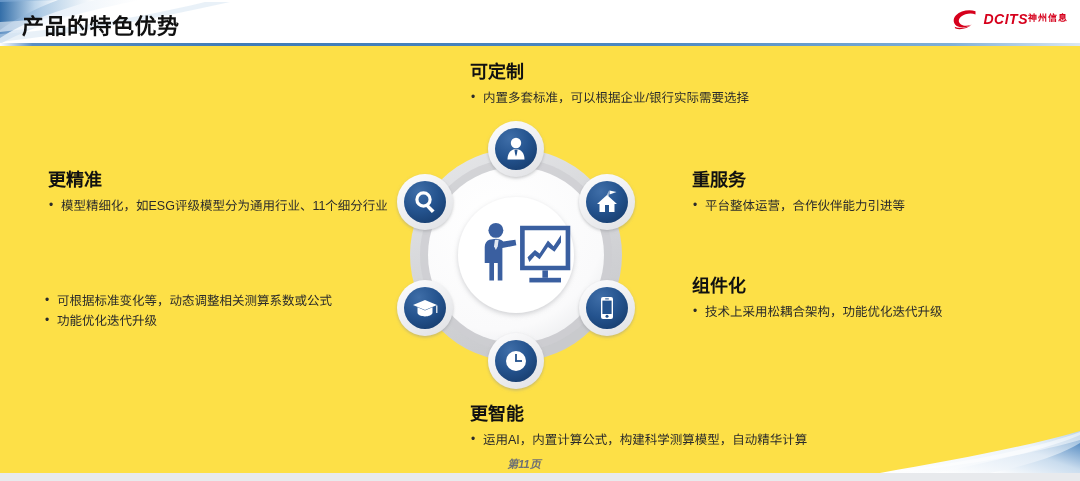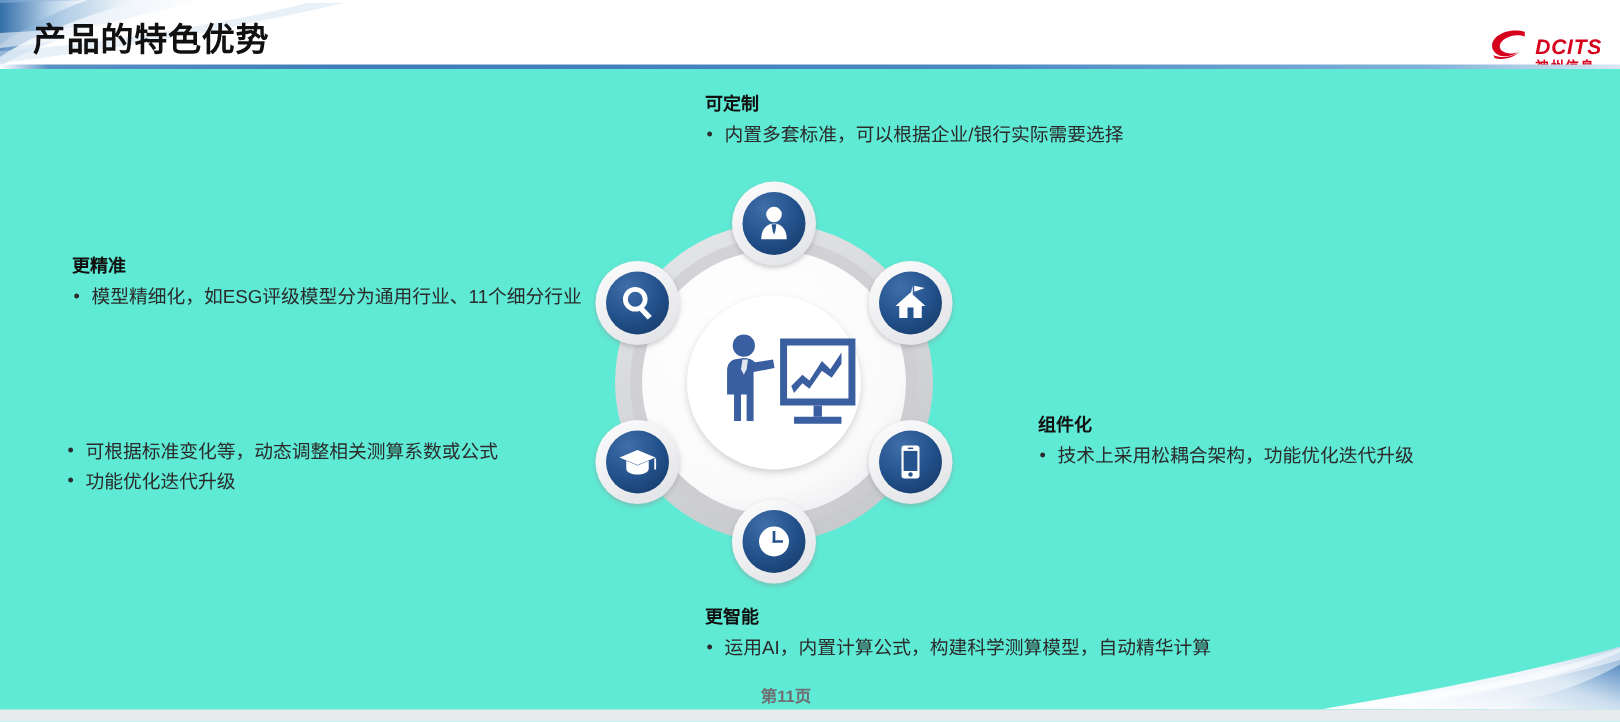--- a/index.html
+++ b/index.html
@@ -10,21 +10,21 @@
     height: 481px;
     background: #ffffff;
     font-family: "Liberation Sans", "DejaVu Sans", sans-serif;
   }
 
   #slide {
     position: relative;
     width: 1080px;
     height: 481px;
     overflow: hidden;
-    background: #5eead4;
+    background: #fde047;
   }
 
   
   #header {
     position: absolute;
     left: 0; top: 0;
     width: 1080px;
     height: 44px;
     background: #ffffff;
     overflow: hidden;
@@ -63,23 +63,22 @@
     position: absolute;
     right: 12px;
     top: 8px;
     display: flex;
     align-items: center;
     gap: 5px;
   }
   #logo-mark { display: block; }
   #logo-text-wrap {
     display: flex;
-    flex-direction: column;
+    flex-direction: row;
     line-height: 1;
-    margin-top: 16px;
   }
   #logo-en {
     font-size: 14px;
     font-weight: bold;
     font-style: italic;
     color: #d6001c;
     letter-spacing: 0.5px;
   }
   #logo-cn {
     font-size: 9px;
@@ -106,28 +105,29 @@
     height: 8px;
     background: #e8eaed;
   }
   #page-number {
     position: absolute;
     left: 0;
     bottom: 10px;
     width: 1048px;
     text-align: center;
     font-size: 11px;
+    font-style: italic;
     font-weight: bold;
     color: #6f7174;
   }
 
   
   .block { position: absolute; }
   .block-title {
-    font-size: 12px;
+    font-size: 18px;
     font-weight: bold;
     color: #111111;
     margin-bottom: 5px;
     line-height: 1.2;
   }
   .block-bullets { list-style: none; }
   .block-bullets li {
     position: relative;
     font-size: 12.5px;
     color: #2b2b2b;
@@ -214,20 +214,26 @@
     </ul>
   </div>
 
   <div class="block" id="block-accurate">
     <div class="block-title">更精准</div>
     <ul class="block-bullets">
       <li>模型精细化，如ESG评级模型分为通用行业、11个细分行业</li>
     </ul>
   </div>
 
+  <div class="block" id="block-service">
+    <div class="block-title">重服务</div>
+    <ul class="block-bullets">
+      <li>平台整体运营，合作伙伴能力引进等</li>
+    </ul>
+  </div>
 
   <div class="block" id="block-extensible">
     <ul class="block-bullets">
       <li>可根据标准变化等，动态调整相关测算系数或公式</li>
       <li>功能优化迭代升级</li>
     </ul>
   </div>
 
   <div class="block" id="block-componentize">
     <div class="block-title">组件化</div>

